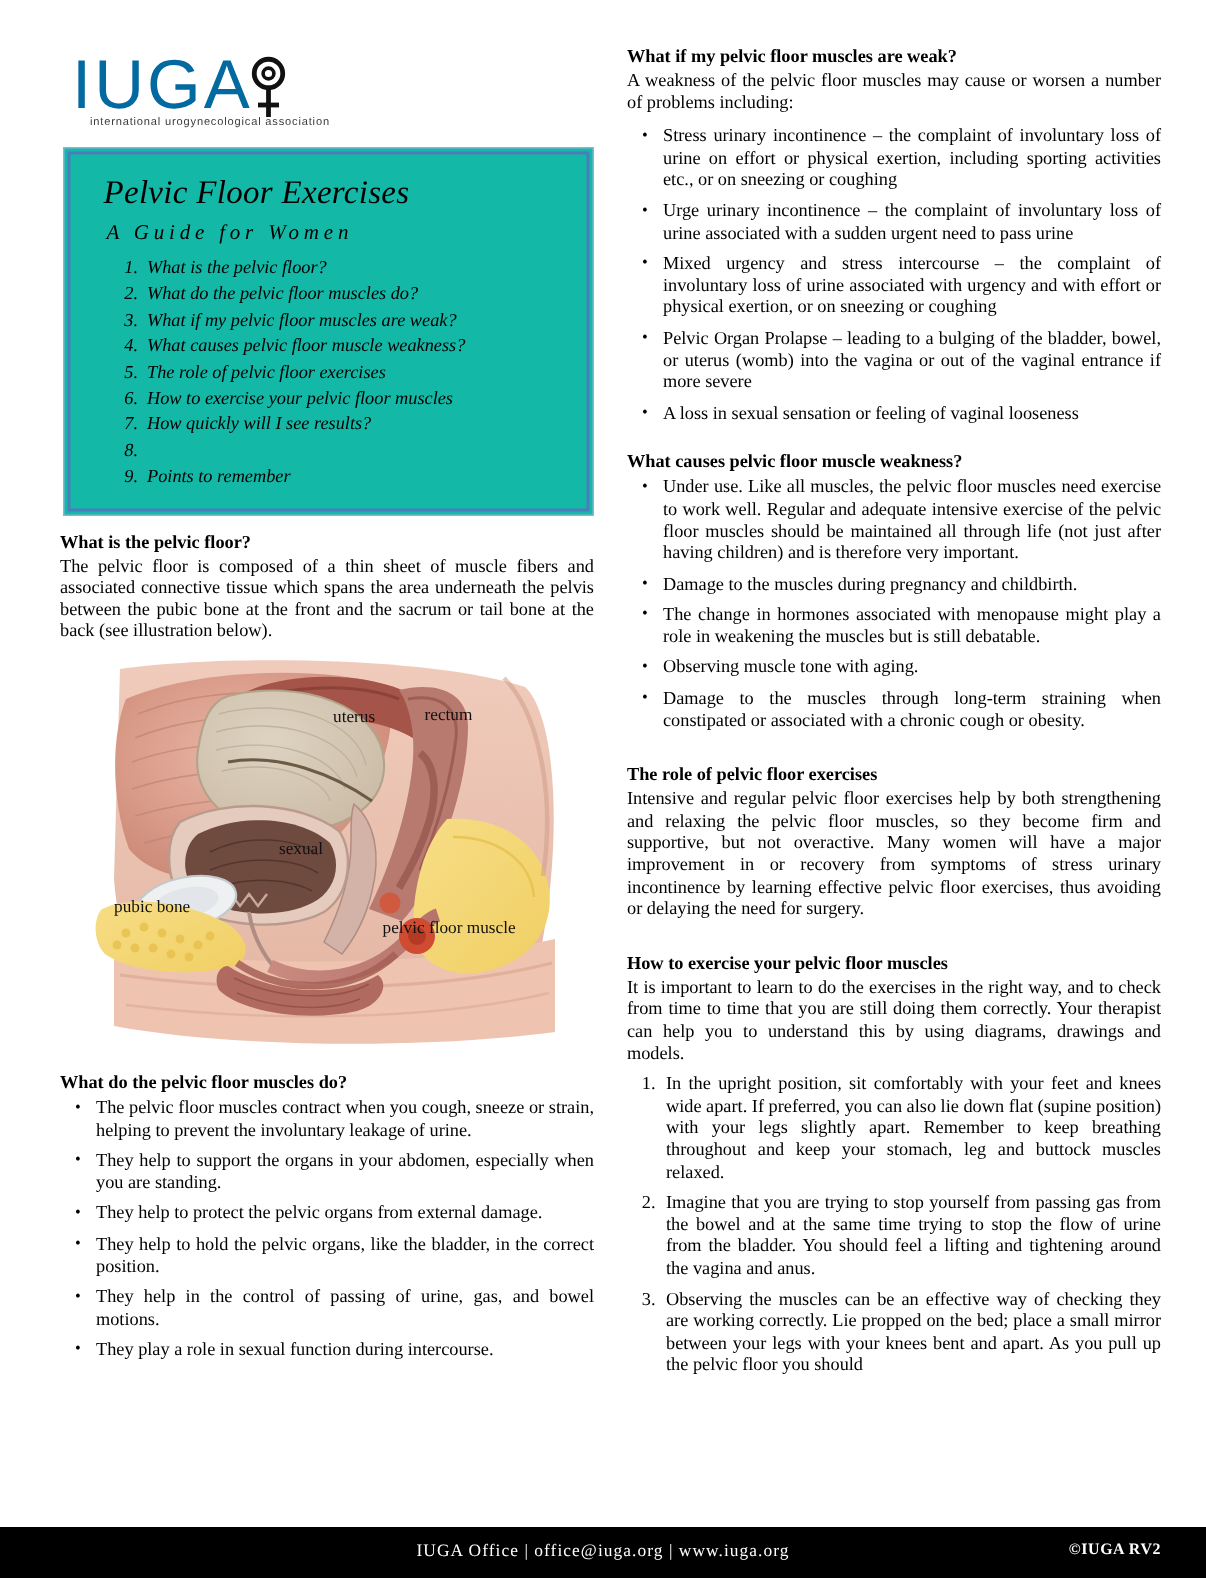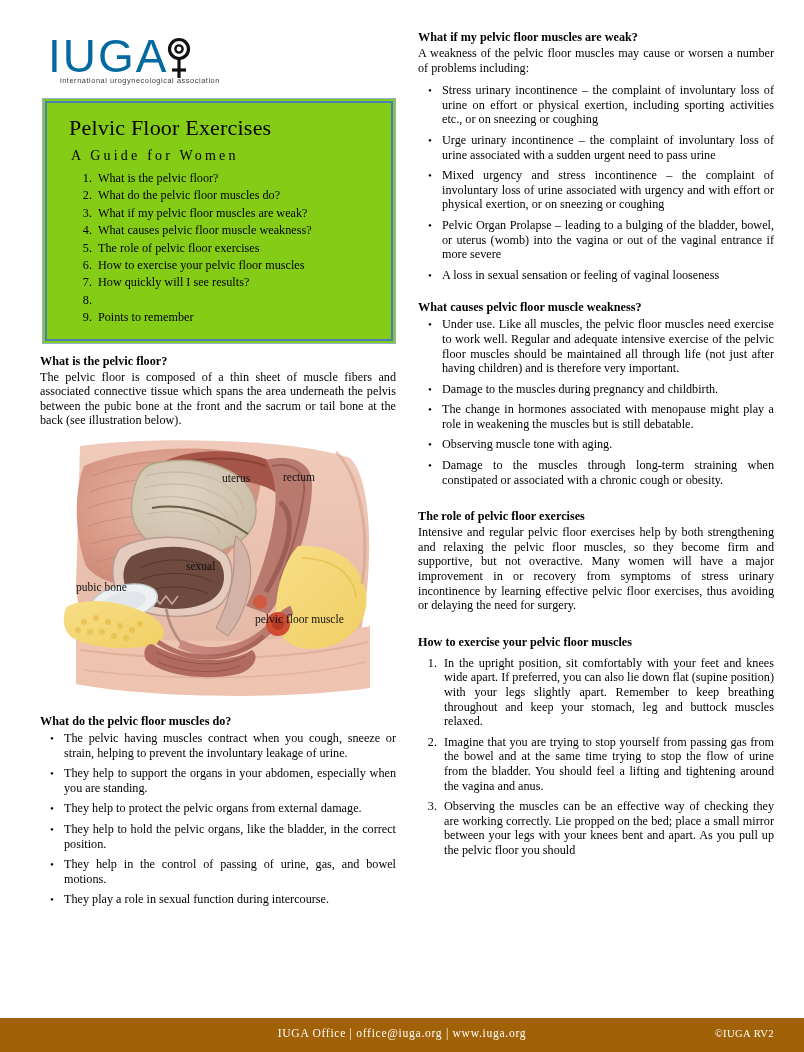--- a/index.html
+++ b/index.html
@@ -68,21 +68,22 @@
     margin-top: -4px;
     margin-left: 12px;
     white-space: nowrap;
   }
 
   
   .title-box {
     border: 1px solid #8fb0d8;
     padding: 2px;
     margin: 2px 0 10px 2px;
-    background: #84cc16;
+    background: #14b8a6;
+    font-style: italic;
   }
   .title-box-inner {
     border: 2px solid #4a7ebb;
     padding: 9px 14px 12px 14px;
   }
   .doc-title {
     font-size: 22px;
     line-height: 28px;
     margin: 2px 0 6px 8px;
     font-weight: 400;
@@ -177,37 +178,38 @@
     white-space: nowrap;
   }
 
   
   .footer {
     position: absolute;
     left: 0;
     bottom: 0;
     width: 804px;
     height: 34px;
-    background: #a16207;
+    background: #000000;
     color: #ffffff;
   }
   .footer-center {
     position: absolute;
     left: 0; right: 0;
     top: 9px;
     text-align: center;
     font-size: 11.6px;
     letter-spacing: 0.7px;
   }
   .footer-right {
     position: absolute;
     right: 30px;
     top: 10px;
     font-size: 10.6px;
     letter-spacing: 0.4px;
+    font-weight: bold;
   }
 </style>
 </head>
 <body>
 
 <div class="page">
 
   <div class="columns">
 
     <div class="col">
@@ -376,29 +378,29 @@
           <circle cx="238" cy="188" r="12" fill="#cf4b32"></circle>
           <circle cx="238" cy="188" r="6" fill="#b53a24"></circle>
           <circle cx="220" cy="166" r="7" fill="#cf5a3f"></circle>
 
           <path d="M296 16 C 320 40, 330 96, 322 148" fill="none" stroke="#cf9c88" stroke-width="3" opacity="0.55"></path>
         </svg>
 
         <div class="ilabel" style="left:148px; top:36px;padding-left:34px;">uterus</div>
         <div class="ilabel" style="left:243px; top:35px;">rectum</div>
         <div class="ilabel" style="left:146px; top:124px;">sexual</div>
-        <div class="ilabel" style="left:36px; top:145px;">pubic bone</div>
+        <div class="ilabel" style="left:36px; top:163px;">pubic bone</div>
         <div class="ilabel" style="left:215px; top:177px;">pelvic floor muscle</div>
       </div>
 
       <h2 class="sec">What do the pelvic floor muscles do?</h2>
       <ul class="bullets">
         <li>
             <span class="mk">•</span>
-            <span class="tx">The pelvic having muscles contract when you cough, sneeze or strain, helping to prevent the involuntary leakage of urine.</span>
+            <span class="tx">The pelvic floor muscles contract when you cough, sneeze or strain, helping to prevent the involuntary leakage of urine.</span>
           </li>
         <li>
             <span class="mk">•</span>
             <span class="tx">They help to support the organs in your abdomen, especially when you are standing.</span>
           </li>
         <li>
             <span class="mk">•</span>
             <span class="tx">They help to protect the pelvic organs from external damage.</span>
           </li>
         <li>
@@ -425,21 +427,21 @@
         <li>
             <span class="mk">•</span>
             <span class="tx">Stress urinary incontinence – the complaint of involuntary loss of urine on effort or physical exertion, including sporting activities etc., or on sneezing or coughing</span>
           </li>
         <li>
             <span class="mk">•</span>
             <span class="tx">Urge urinary incontinence – the complaint of involuntary loss of urine associated with a sudden urgent need to pass urine</span>
           </li>
         <li>
             <span class="mk">•</span>
-            <span class="tx">Mixed urgency and stress incontinence – the complaint of involuntary loss of urine associated with urgency and with effort or physical exertion, or on sneezing or coughing</span>
+            <span class="tx">Mixed urgency and stress intercourse – the complaint of involuntary loss of urine associated with urgency and with effort or physical exertion, or on sneezing or coughing</span>
           </li>
         <li>
             <span class="mk">•</span>
             <span class="tx">Pelvic Organ Prolapse – leading to a bulging of the bladder, bowel, or uterus (womb) into the vagina or out of the vaginal entrance if more severe</span>
           </li>
         <li>
             <span class="mk">•</span>
             <span class="tx">A loss in sexual sensation or feeling of vaginal looseness</span>
           </li>
       </ul>
@@ -471,20 +473,21 @@
       </ul>
 
       <div class="spacer-lg"></div>
 
       <h2 class="sec">The role of pelvic floor exercises</h2>
       <p class="body">Intensive and regular pelvic floor exercises help by both strengthening and relaxing the pelvic floor muscles, so they become firm and supportive, but not overactive. Many women will have a major improvement in or recovery from symptoms of stress urinary incontinence by learning effective pelvic floor exercises, thus avoiding or delaying the need for surgery.</p>
 
       <div class="spacer-lg"></div>
 
       <h2 class="sec">How to exercise your pelvic floor muscles</h2>
+      <p class="body">It is important to learn to do the exercises in the right way, and to check from time to time that you are still doing them correctly. Your therapist can help you to understand this by using diagrams, drawings and models.</p>
       <ol class="nums" style="margin-top:6px;">
         <li>
             <span class="mk">1.</span>
             <span class="tx">In the upright position, sit comfortably with your feet and knees wide apart. If preferred, you can also lie down flat (supine position) with your legs slightly apart. Remember to keep breathing throughout and keep your stomach, leg and buttock muscles relaxed.</span>
           </li>
         <li>
             <span class="mk">2.</span>
             <span class="tx">Imagine that you are trying to stop yourself from passing gas from the bowel and at the same time trying to stop the flow of urine from the bladder.  You should feel a lifting and tightening around the vagina and anus.</span>
           </li>
         <li>

